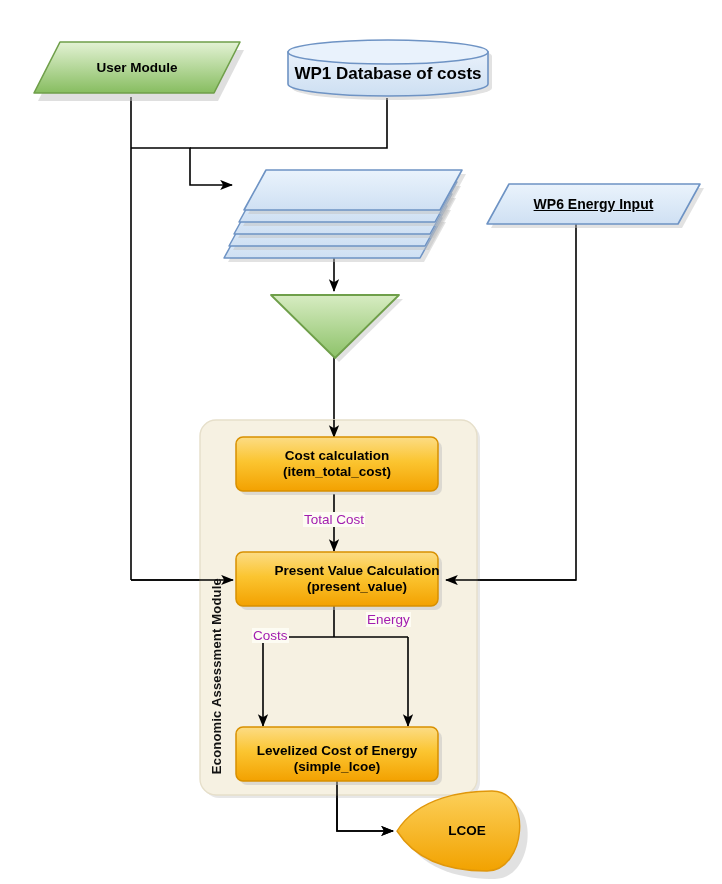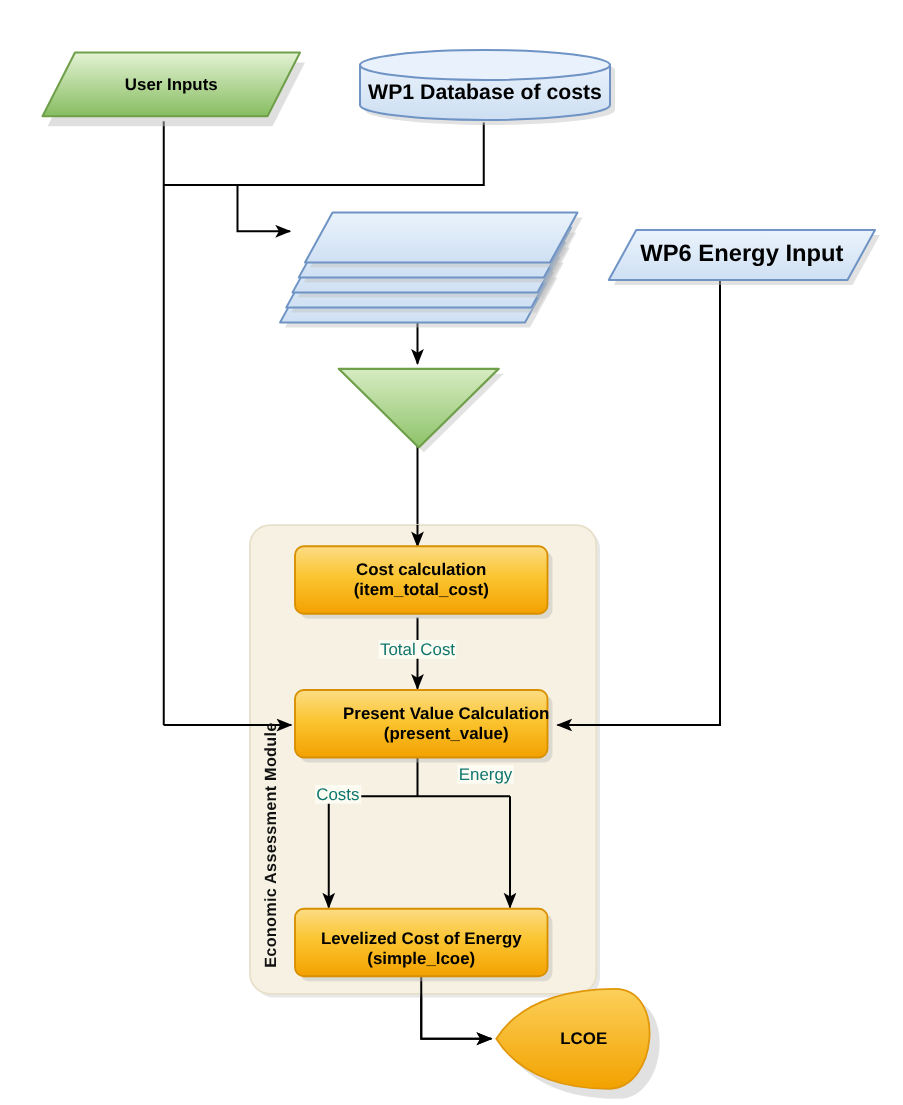--- a/index.html
+++ b/index.html
@@ -6,21 +6,21 @@
   body{width:722px;height:884px;overflow:hidden;
        font-family:"Liberation Sans",sans-serif;}
   #stage{position:relative;width:722px;height:884px;background:#fff;}
   svg.layer{position:absolute;left:0;top:0;width:722px;height:884px;}
   .node-label{
       position:absolute;display:flex;align-items:center;justify-content:center;
       text-align:center;font-weight:bold;color:#000;pointer-events:none;
       line-height:1.18;
   }
   .edge-label{
-      position:absolute;font-size:13.5px;color:#0f766e;background:#fdfcf3;
+      position:absolute;font-size:13.5px;color:#a21caf;background:#fdfcf3;
       padding:0 1px;white-space:nowrap;font-weight:normal;
   }
   .vlabel{
       position:absolute;font-size:13px;font-weight:bold;color:#111;
       writing-mode:vertical-rl;transform:rotate(180deg);
       white-space:nowrap;letter-spacing:0.2px;
   }
 </style>
 </head>
 <body>
@@ -163,29 +163,29 @@
       <rect x="236" y="727" width="202" height="54" rx="7" ry="7" fill="url(#gOrange)" stroke="#d89000" stroke-width="1.5"></rect>
     </g>
 
     <g>
       <path d="M401,835 C423,800 470,795 496,795 C537,795 530,875 491,875 C461,875 422,868 401,835 Z" transform="translate(4,4)" fill="#bdbdbd" opacity="0.45"></path>
       <path d="M397,831 C419,796 466,791 492,791 C533,791 526,871 487,871 C457,871 418,864 397,831 Z" fill="url(#gOrangeOval)" stroke="#e0970b" stroke-width="1.4"></path>
     </g>
   </svg>
 
   <div class="node-label" style="left:34px;top:42px;width:206px;height:51px;font-size:13.5px;">
-    <span>User Inputs</span>
+    <span>User Module</span>
   </div>
 
   <div class="node-label" style="left:288px;top:52px;width:200px;height:44px;font-size:17px;">
     <span>WP1 Database of costs</span>
   </div>
 
 
-  <div class="node-label" style="left:487px;top:184px;width:213px;height:40px;font-size:19px;">
+  <div class="node-label" style="left:487px;top:184px;width:213px;height:40px;font-size:14px;text-decoration:underline;">
     <span>WP6 Energy Input</span>
   </div>
 
 
   <div class="node-label" style="left:236px;top:437px;width:202px;height:54px;font-size:13.5px;flex-direction:column;border-radius:17px;">
     <span>Cost calculation</span>
     <span>(item_total_cost)</span>
   </div>
 
   <div class="node-label" style="left:236px;top:552px;width:202px;height:54px;font-size:13.5px;flex-direction:column;padding-left:20px;">

